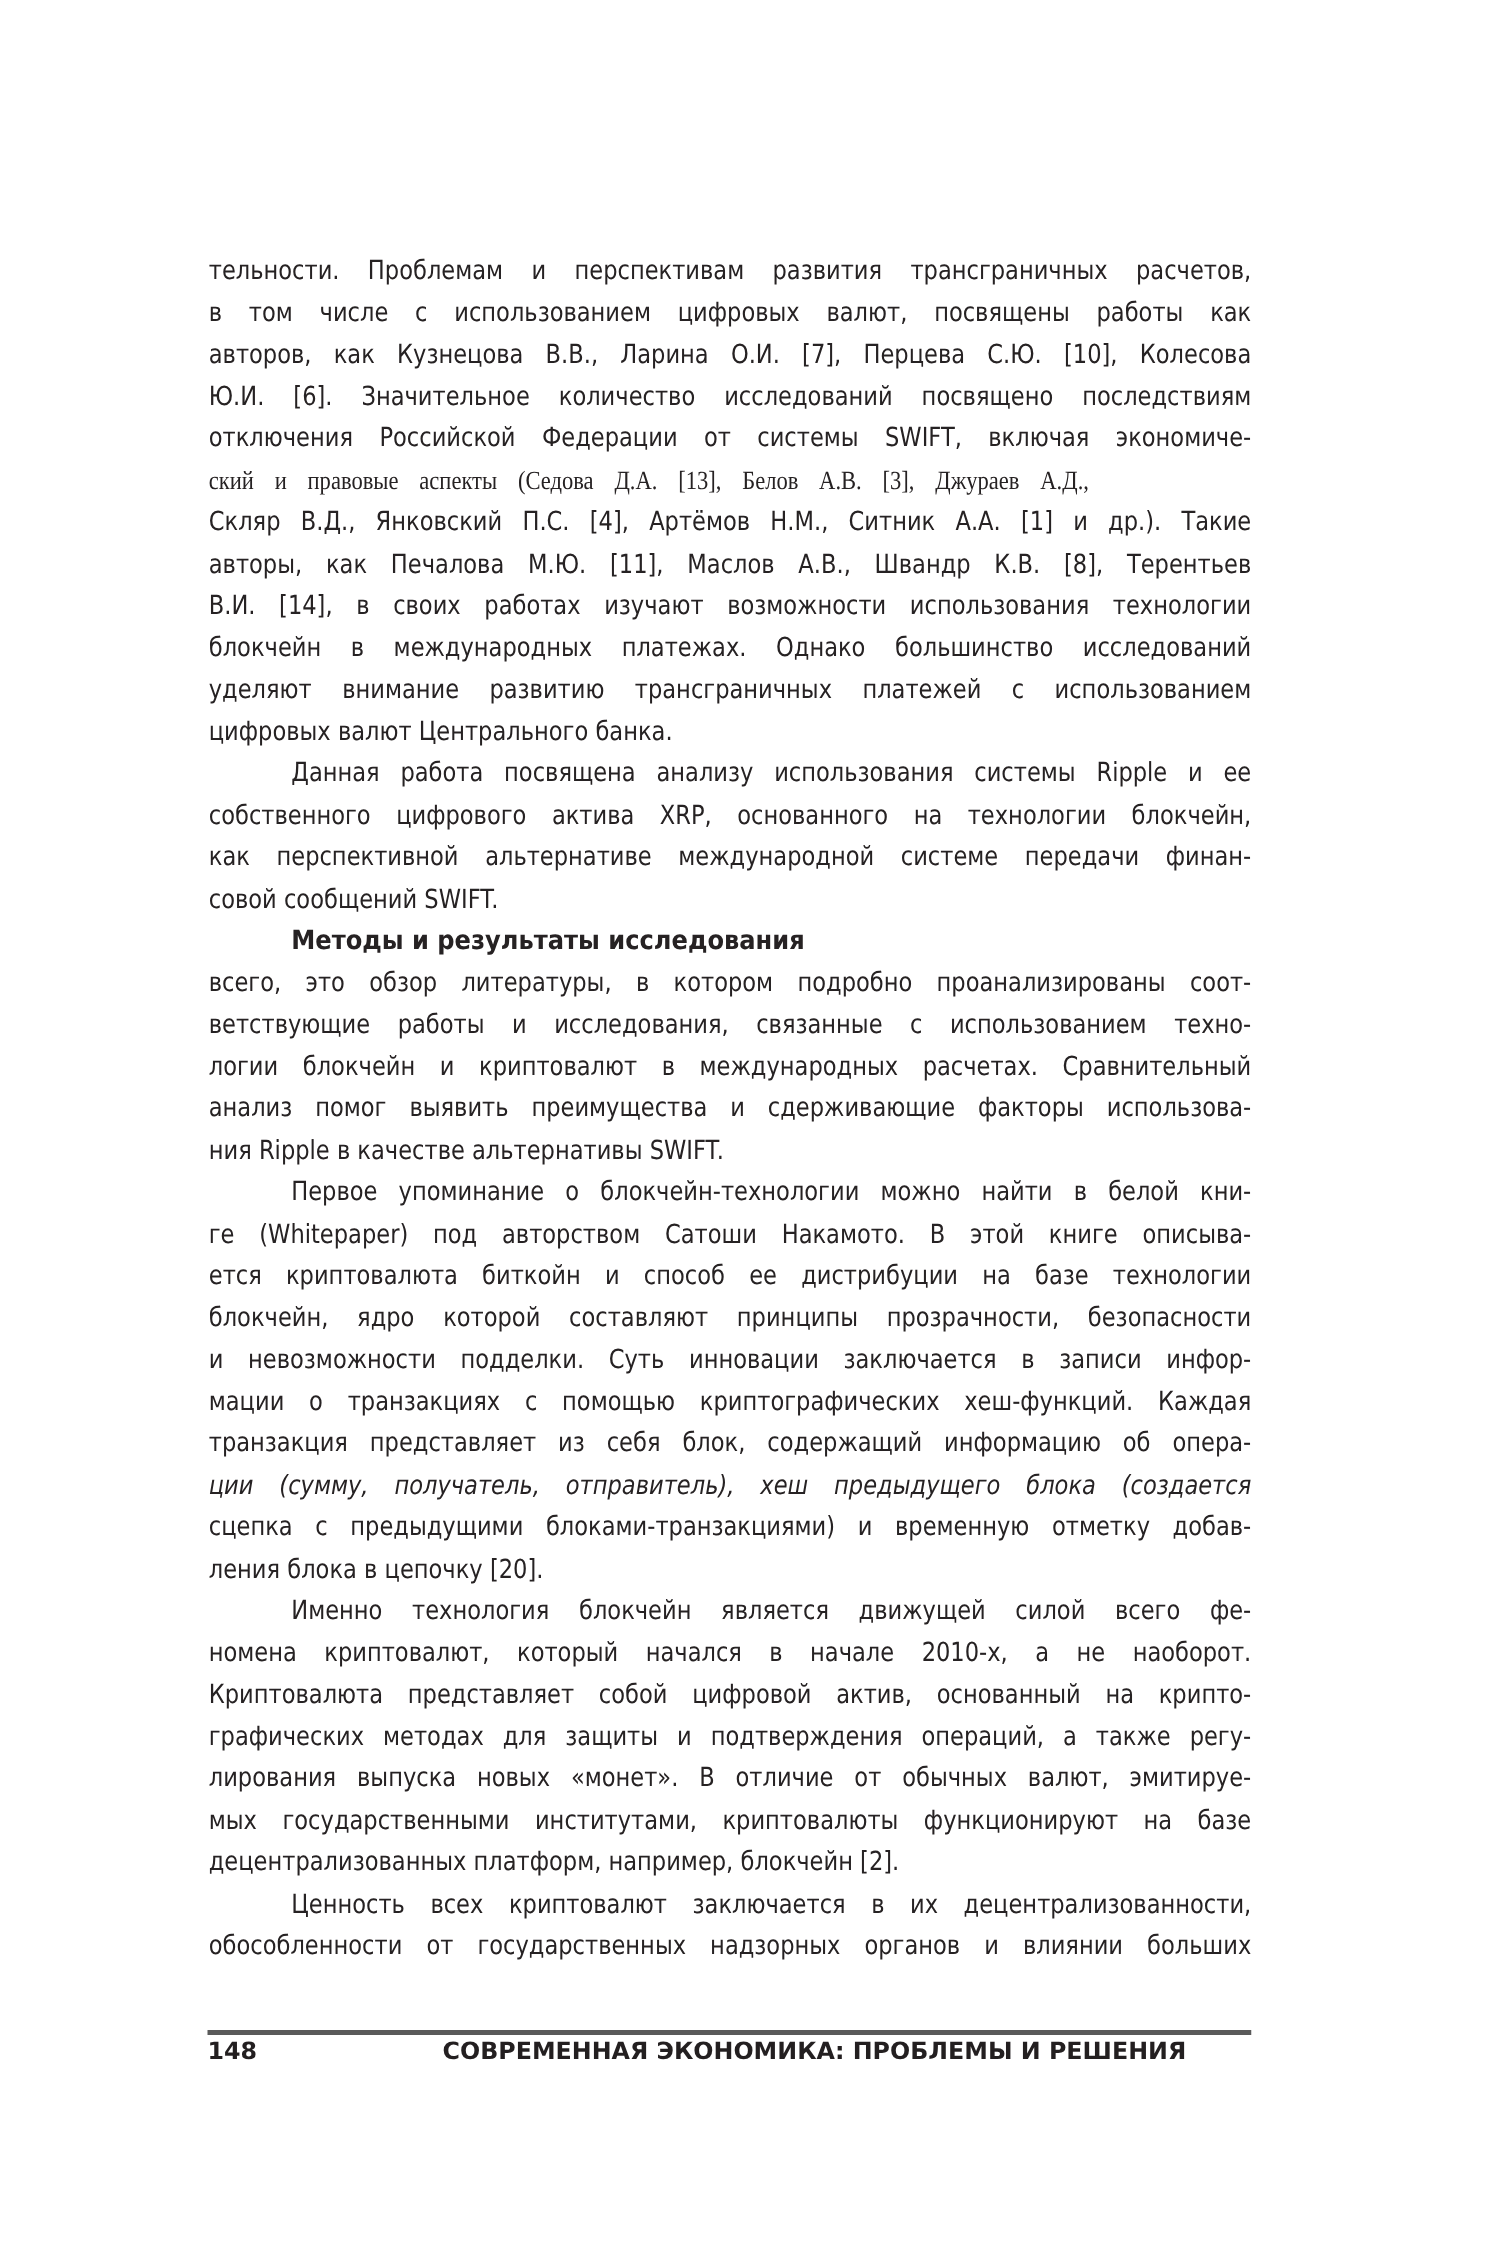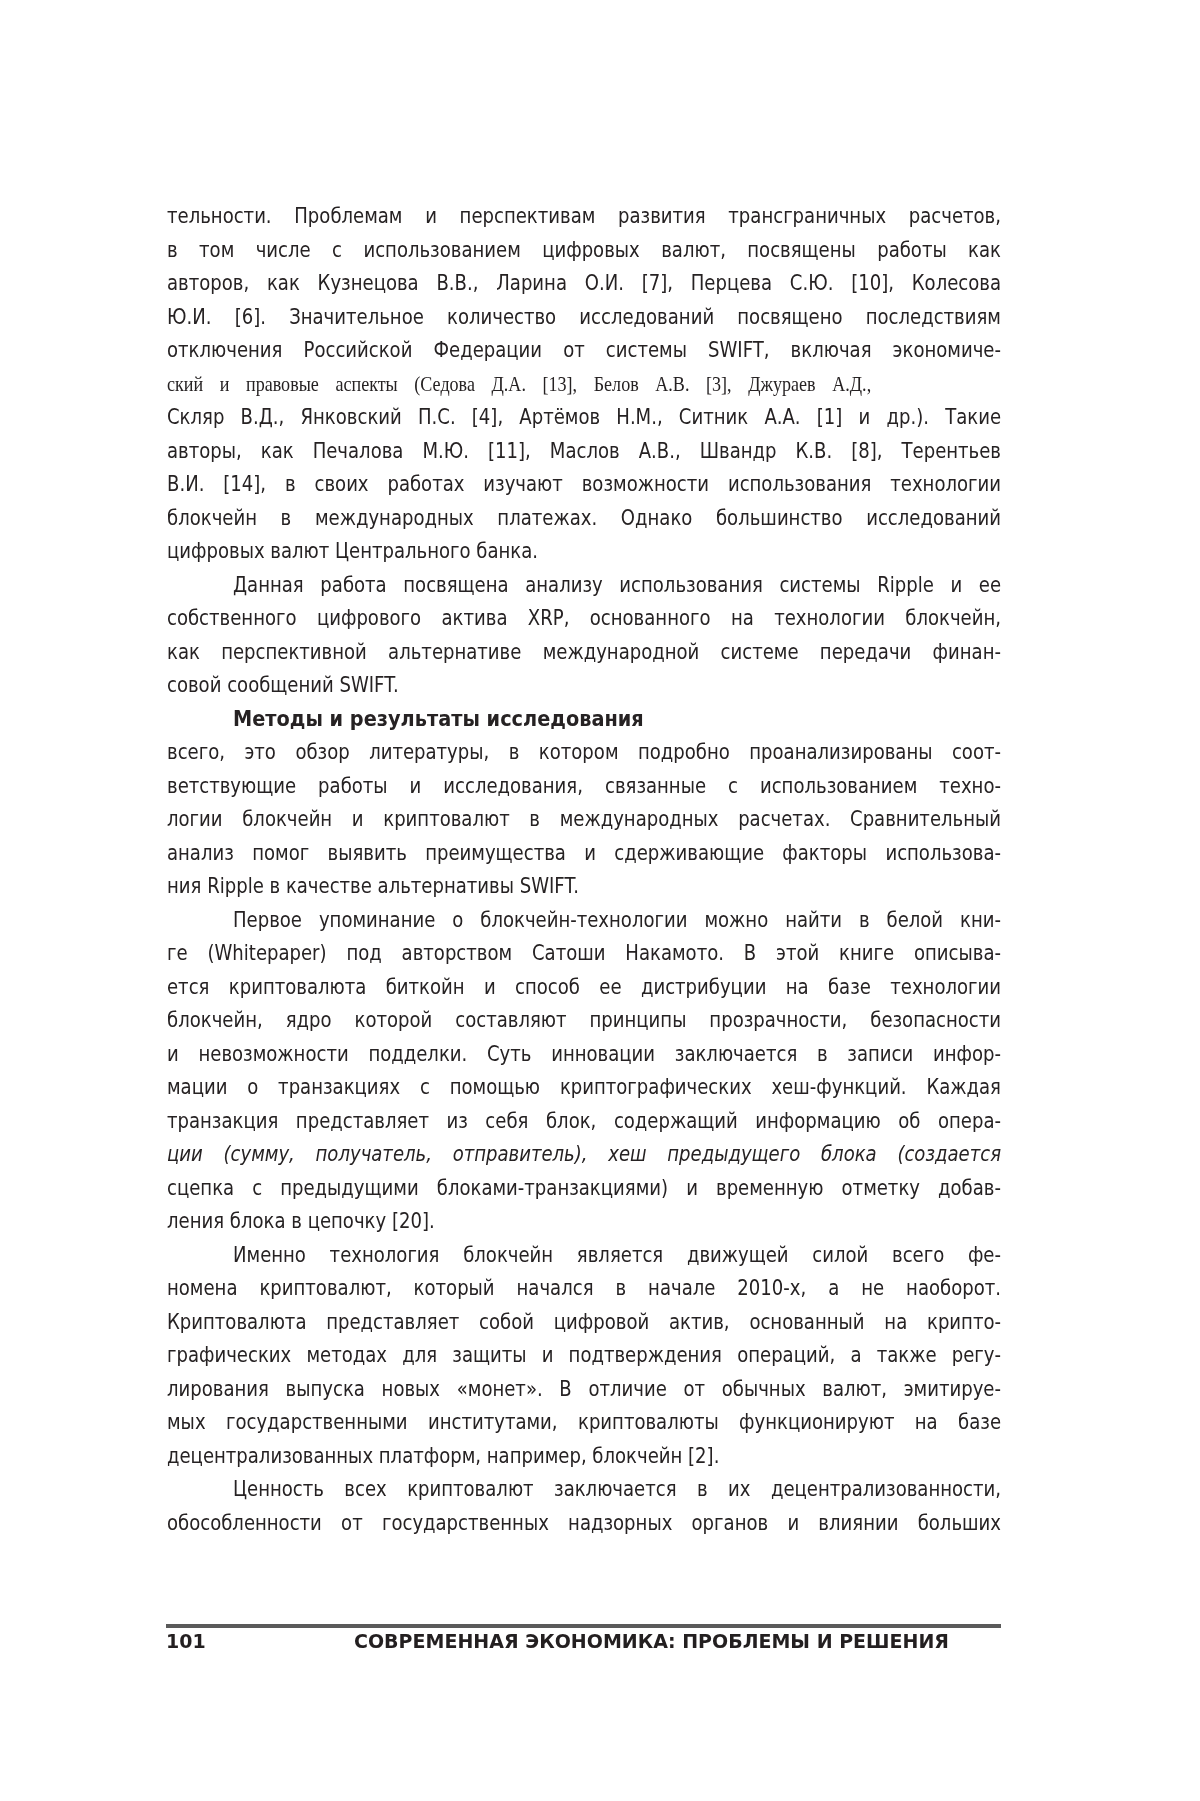--- a/index.html
+++ b/index.html
@@ -45,20 +45,21 @@
         <div class="line" style="padding-left: 0px;"><span class="inner" style="word-spacing: 19.7034px; transform: scaleX(0.86);">тельности. Проблемам и перспективам развития трансграничных расчетов,</span></div>
         <div class="line" style="padding-left: 0px; text-align: center;"><span class="inner" style="word-spacing: 18.2242px; transform: scaleX(0.86);">в том числе с использованием цифровых валют, посвящены работы как</span></div>
         <div class="line" style="padding-left: 0px;"><span class="inner" style="word-spacing: 13.9877px; transform: scaleX(0.86);">авторов, как Кузнецова В.В., Ларина О.И. [7], Перцева С.Ю. [10], Колесова</span></div>
         <div class="line" style="padding-left: 0px;"><span class="inner" style="word-spacing: 20.2763px; transform: scaleX(0.86);">Ю.И. [6]. Значительное количество исследований посвящено последствиям</span></div>
         <div class="line" style="padding-left: 0px;"><span class="inner" style="word-spacing: 17.8552px; transform: scaleX(0.86);">отключения Российской Федерации от системы SWIFT, включая экономиче-</span></div>
         <div class="line" style="padding-left: 0px; font-family: Liberation Serif, serif;"><span class="inner" style="word-spacing: 14.0641px; transform: scaleX(0.86);">ский и правовые аспекты (Седова Д.А. [13], Белов А.В. [3], Джураев А.Д.,</span></div>
         <div class="line" style="padding-left: 0px;"><span class="inner" style="word-spacing: 12.1525px; transform: scaleX(0.86);">Скляр В.Д., Янковский П.С. [4], Артёмов Н.М., Ситник А.А. [1] и др.). Такие</span></div>
         <div class="line" style="padding-left: 0px;"><span class="inner" style="word-spacing: 15.4455px; transform: scaleX(0.86);">авторы, как Печалова М.Ю. [11], Маслов А.В., Швандр К.В. [8], Терентьев</span></div>
         <div class="line" style="padding-left: 0px;"><span class="inner" style="word-spacing: 15.2912px; transform: scaleX(0.86);">В.И. [14], в своих работах изучают возможности использования технологии</span></div>
         <div class="line" style="padding-left: 0px;"><span class="inner" style="word-spacing: 20.8154px; transform: scaleX(0.86);">блокчейн в международных платежах. Однако большинство исследований</span></div>
+        <div class="line" style="padding-left: 0px;"><span class="inner" style="word-spacing: 21.5862px; transform: scaleX(0.86);">уделяют внимание развитию трансграничных платежей с использованием</span></div>
         <div class="line" style="padding-left: 0px;"><span class="inner" style="transform: scaleX(0.86);">цифровых валют Центрального банка.</span></div>
       </div>
       <div>
         <div class="line" style="padding-left: 66px;"><span class="inner" style="word-spacing: 12.6533px; transform: scaleX(0.86);">Данная работа посвящена анализу использования системы Ripple и ее</span></div>
         <div class="line" style="padding-left: 0px;"><span class="inner" style="word-spacing: 17.0293px; transform: scaleX(0.86);">собственного цифрового актива XRP, основанного на технологии блокчейн,</span></div>
         <div class="line" style="padding-left: 0px;"><span class="inner" style="word-spacing: 18.0914px; transform: scaleX(0.86);">как перспективной альтернативе международной системе передачи финан-</span></div>
         <div class="line" style="padding-left: 0px;"><span class="inner" style="transform: scaleX(0.86);">совой сообщений SWIFT.</span></div>
       </div>
       <div class="heading">
         <div class="line" style="padding-left: 66px;"><span class="inner" style="transform: scaleX(0.92);">Методы и результаты исследования</span></div>
@@ -91,16 +92,16 @@
         <div class="line" style="padding-left: 0px;"><span class="inner" style="word-spacing: 17.0289px; transform: scaleX(0.86);">мых государственными институтами, криптовалюты функционируют на базе</span></div>
         <div class="line" style="padding-left: 0px;"><span class="inner" style="transform: scaleX(0.86);">децентрализованных платформ, например, блокчейн [2].</span></div>
       </div>
       <div>
         <div class="line" style="padding-left: 66px;"><span class="inner" style="word-spacing: 17.0872px; transform: scaleX(0.86);">Ценность всех криптовалют заключается в их децентрализованности,</span></div>
         <div class="line" style="padding-left: 0px;"><span class="inner" style="word-spacing: 15.6989px; transform: scaleX(0.86);">обособленности от государственных надзорных органов и влиянии больших</span></div>
       </div>
     </div>
   <div class="footer-rule"></div>
   <div class="footer">
-    <span class="page-num">101</span>
+    <span class="page-num">148</span>
     <span class="journal-title" id="journal-title" style="transform: scaleX(1.00034);">СОВРЕМЕННАЯ ЭКОНОМИКА: ПРОБЛЕМЫ И РЕШЕНИЯ</span>
   </div>
 </div>
 
 </body></html>

